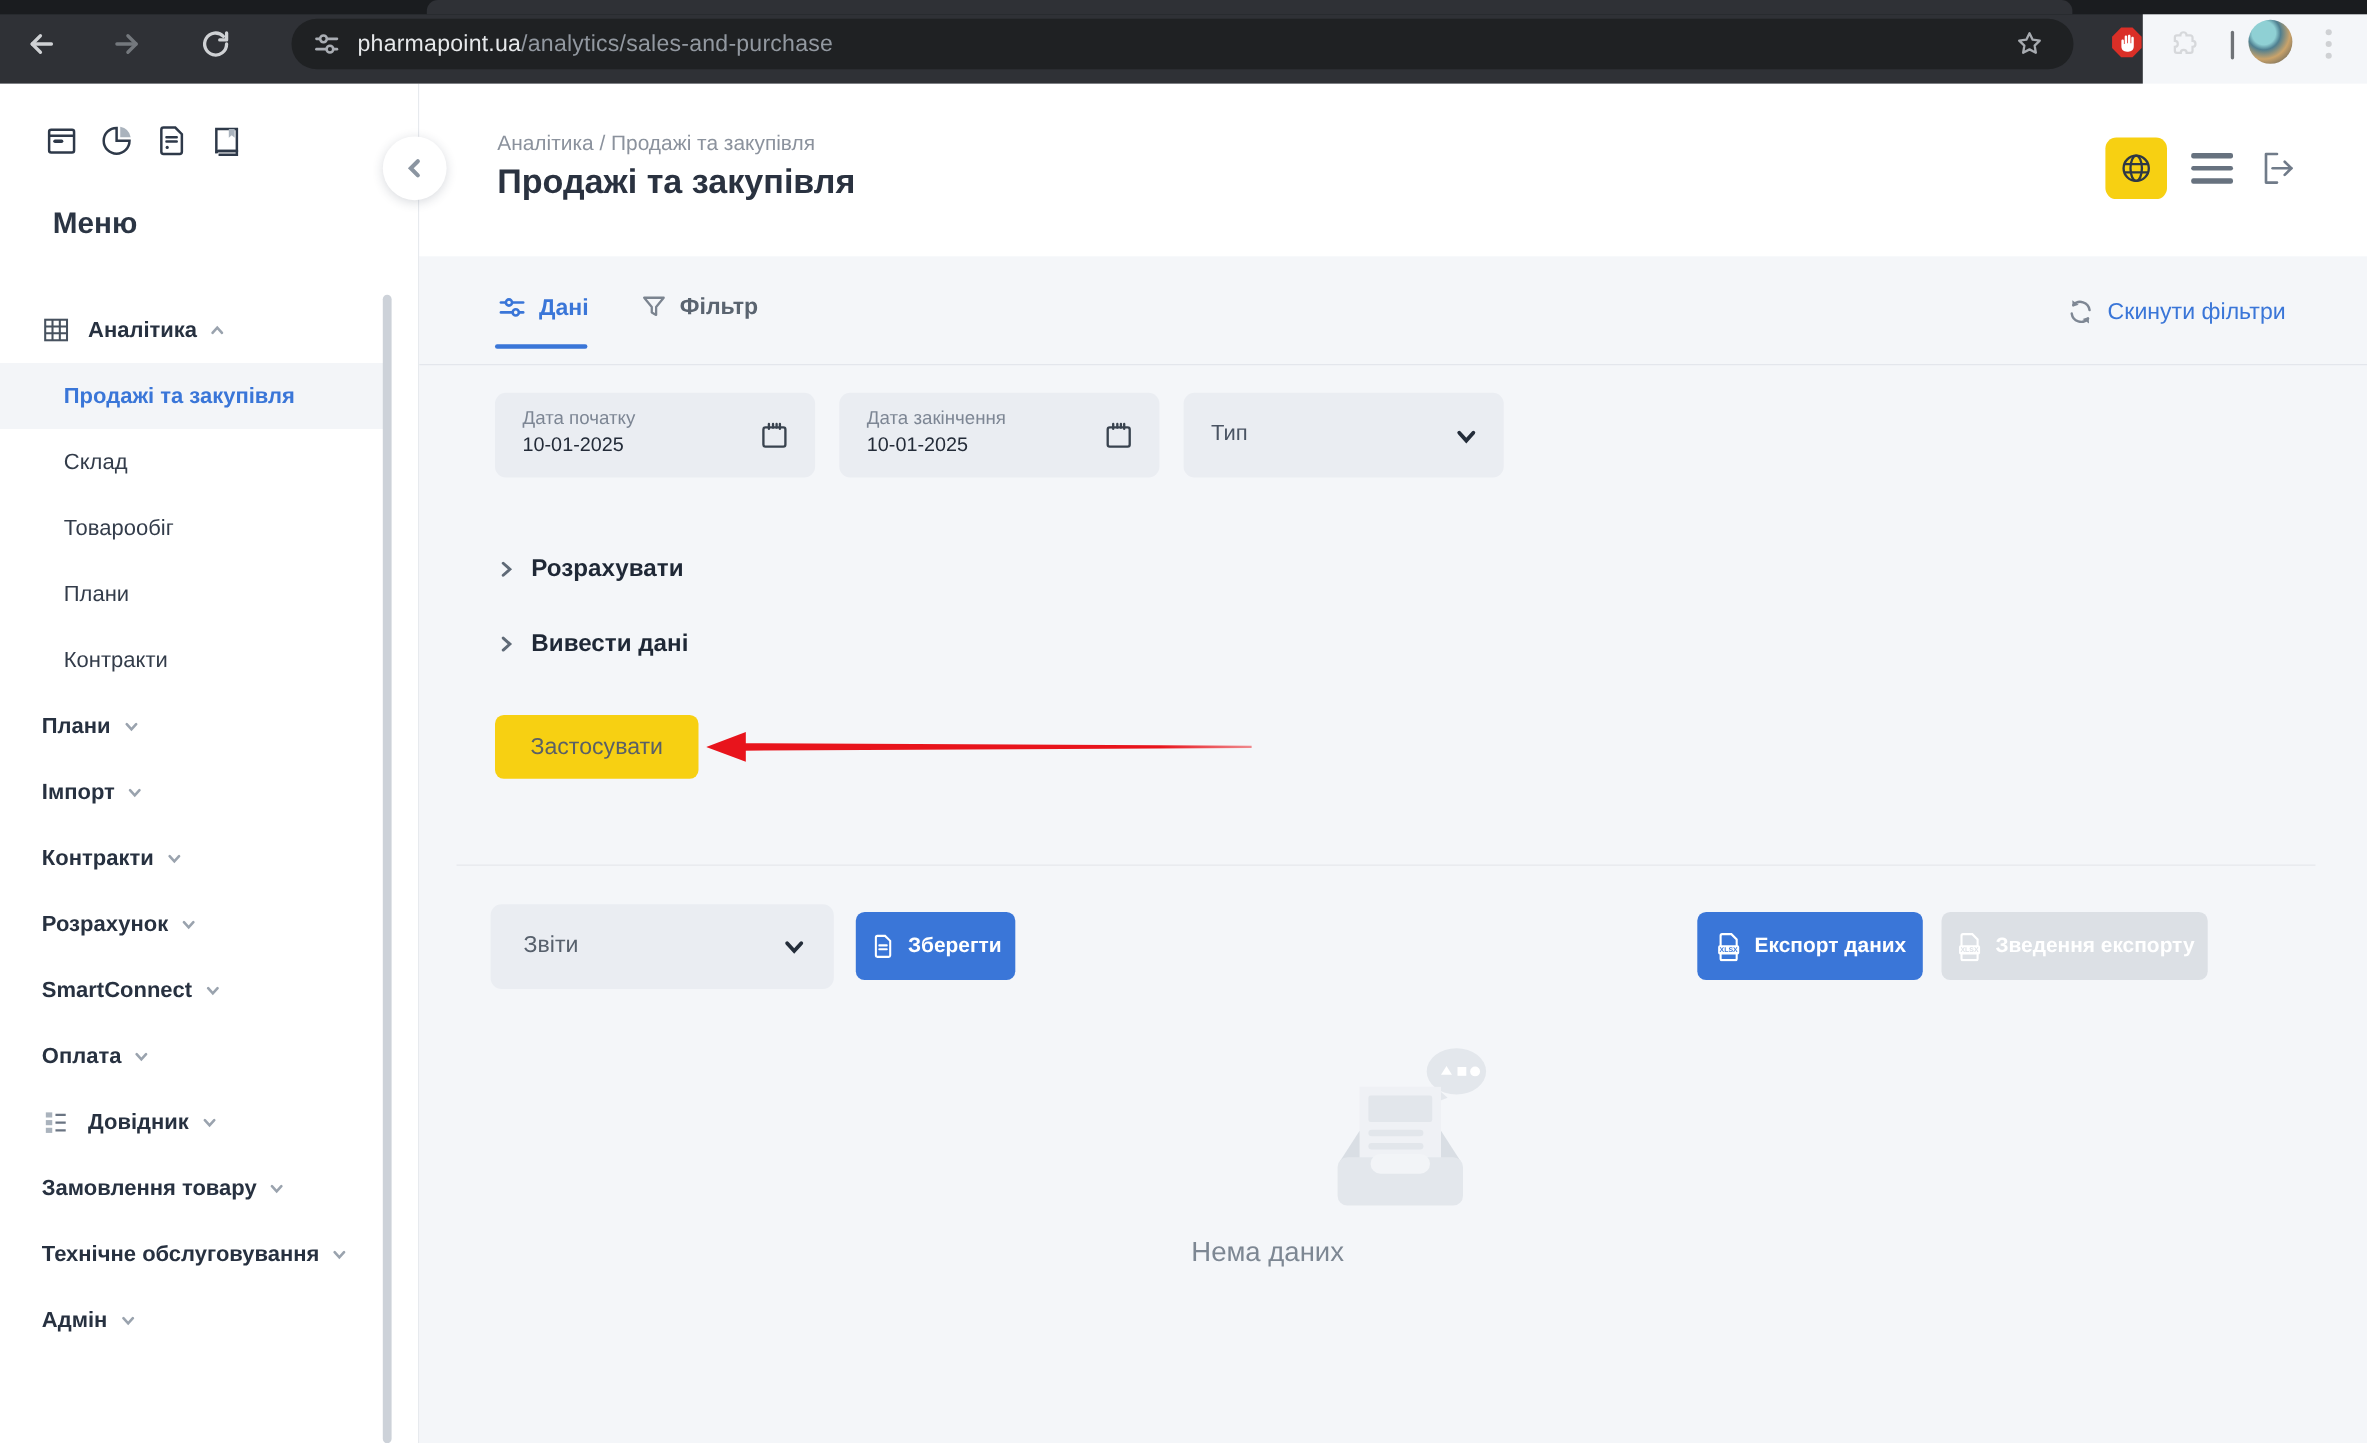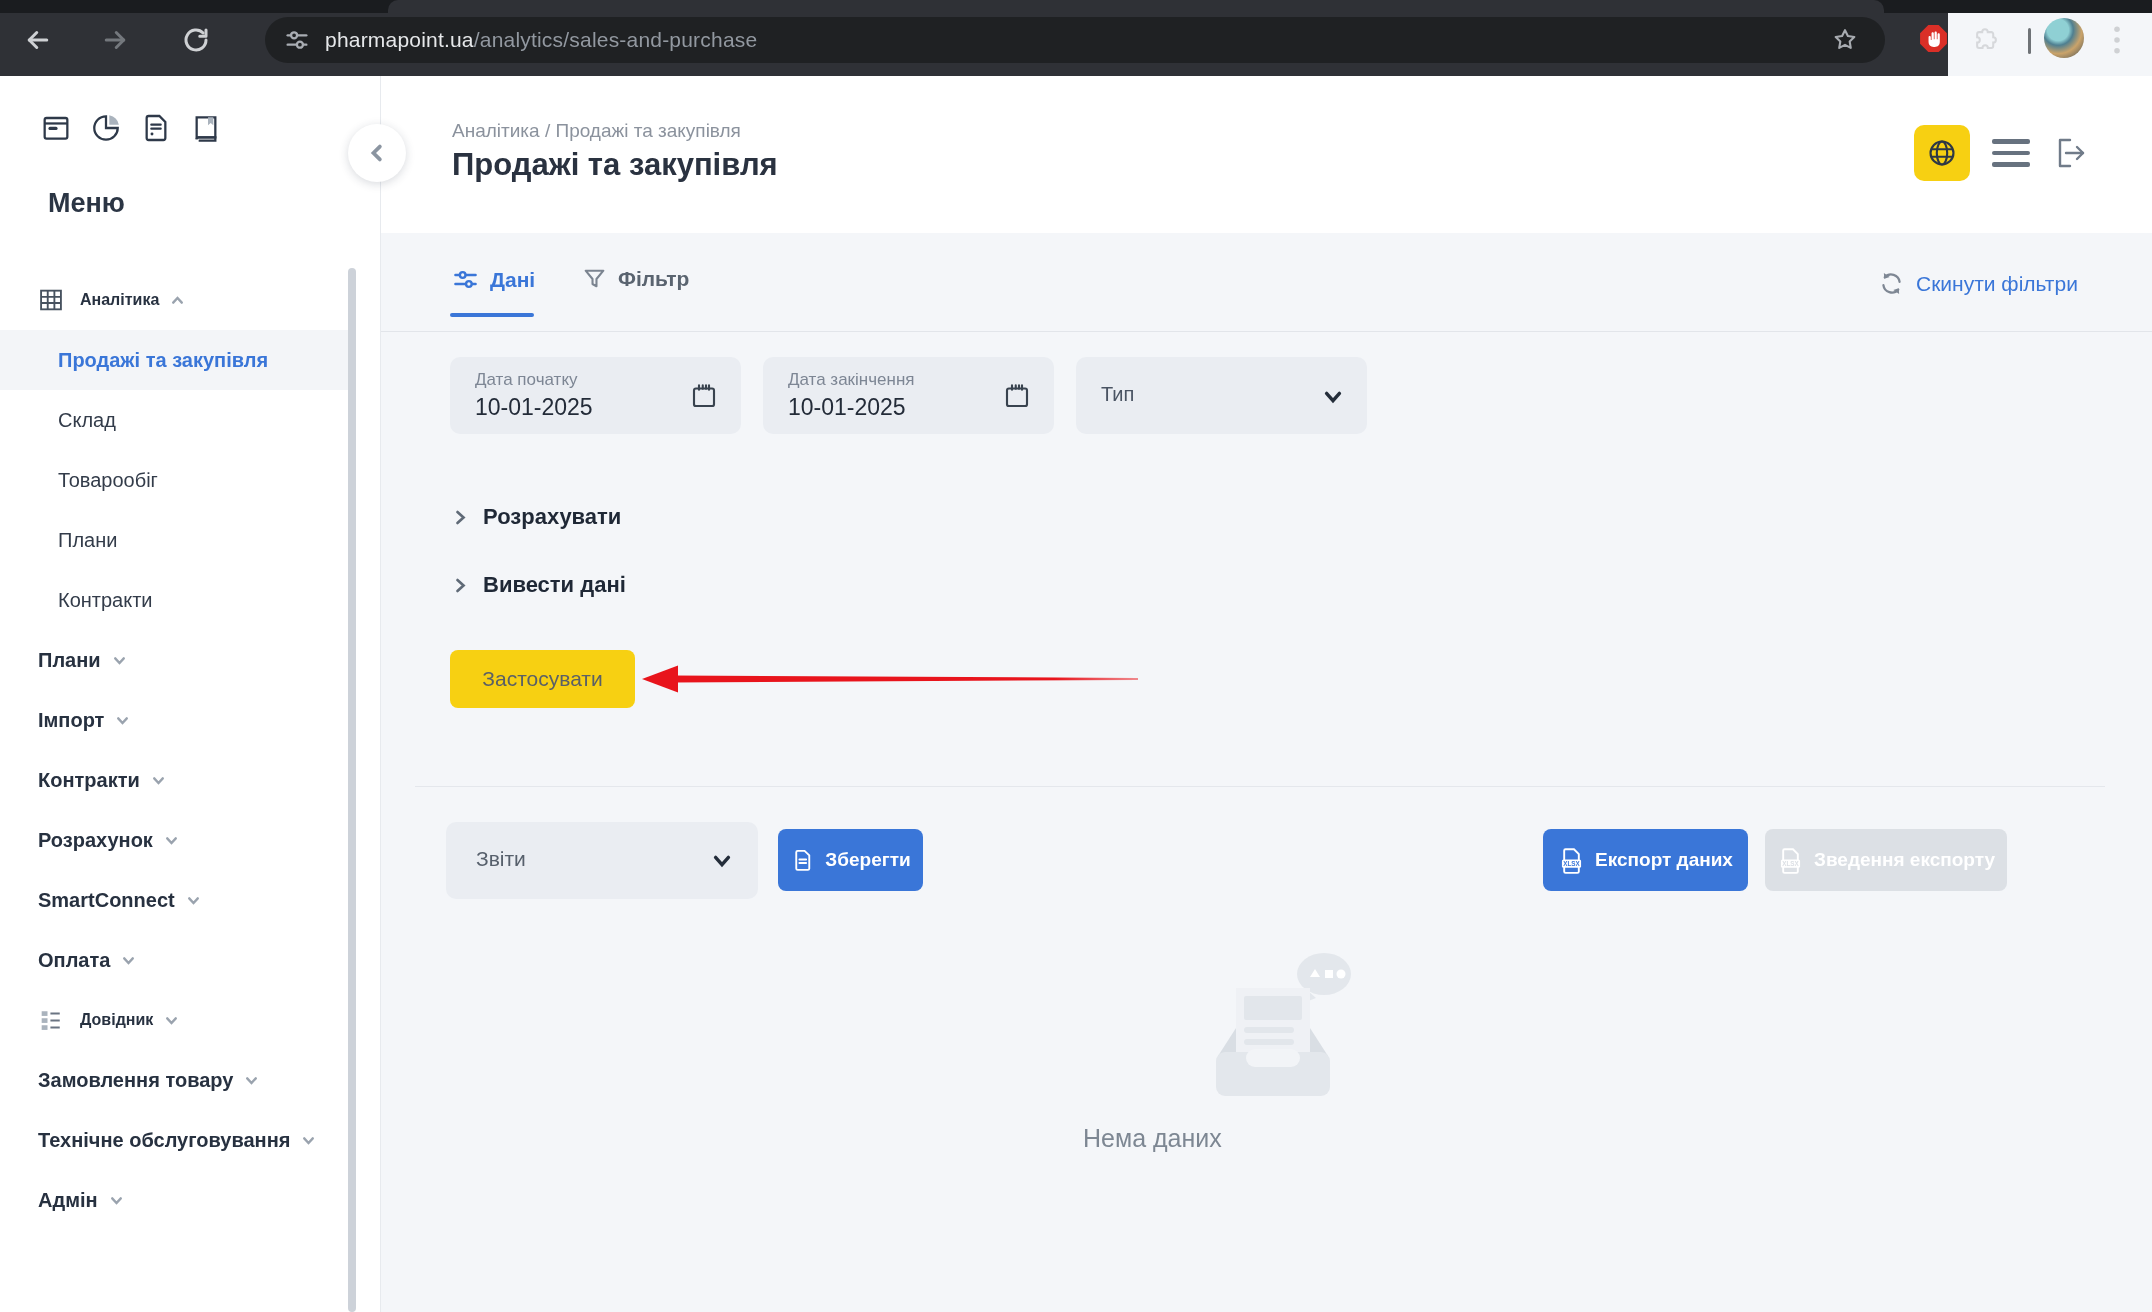--- a/index.html
+++ b/index.html
@@ -23,21 +23,21 @@
             background:radial-gradient(circle at 35% 30%, #8fd0d4 0 28%, #4f7f90 40%, #caa36a 62%, #3c4a52 100%); }
 
   
   .sidebar { position:absolute; left:0; top:76px; width:381px; height:1236px; background:#fff; border-right:1px solid #e7eaee; z-index:10; }
   .side-icons { position:absolute; left:40px; top:36px; display:flex; gap:18px; }
   .side-icons .sic { width:32px; height:32px; }
   .menu-title { position:absolute; left:48px; top:112px; font-size:27px; font-weight:600; color:#2b3544; }
   .menu-list { position:absolute; left:0; top:194px; width:350px; }
   .mrow { height:60px; display:flex; align-items:center; }
   .mrow .glyph { width:28px; height:28px; margin-left:37px; margin-right:15px; flex:0 0 auto; }
-  .mrow.group .lbl { font-weight:700; color:#273140; font-size:16px; }
+  .mrow.group .lbl { font-weight:700; color:#273140; font-size:20px; }
   .mrow.bold { padding-left:38px; }
   .mrow.bold .lbl { font-weight:700; color:#273140; font-size:20px; }
   .mrow.plain { padding-left:58px; }
   .mrow.plain .lbl { font-weight:400; color:#333c4a; font-size:20px; }
   .mrow.active { background:#f3f5f8; padding-left:58px; }
   .mrow.active .lbl { font-weight:700; color:#3a76d8; font-size:20px; }
   .chev { margin-left:11px; width:15px; height:15px; flex:0 0 auto; }
   .side-scrollbar { position:absolute; left:348px; top:192px; width:8px; height:1044px; background:#cdd2d9; border-radius:4px; }
   .collapse-btn { position:absolute; left:348px; top:124px; width:58px; height:58px; border-radius:50%; background:#fff;
                   box-shadow:0 2px 10px rgba(40,50,70,.18); z-index:20; display:flex; align-items:center; justify-content:center; }
@@ -57,21 +57,21 @@
   .tab { position:absolute; top:266px; display:flex; align-items:center; gap:11px; font-size:21px; }
   .tab-dani { left:452px; color:#3a76d8; font-weight:700; }
   .tab-filtr { left:582px; color:#5a6470; font-weight:600; }
   .tab-underline { position:absolute; left:450px; top:313px; width:84px; height:4px; background:#3a76d8; border-radius:2px; }
   .reset-link { position:absolute; left:1878px; top:270px; display:flex; align-items:center; gap:11px; }
   .reset-link .txt { font-size:21px; color:#3a76d8; font-weight:500; }
 
   
   .pill { position:absolute; top:357px; width:291px; height:77px; background:#eaedf2; border-radius:10px; }
   .pill .flabel { position:absolute; left:25px; top:13px; font-size:17px; color:#7d8694; }
-  .pill .fvalue { position:absolute; left:25px; top:37px; font-size:23px; color:#232b38; }
+  .pill .fvalue { position:absolute; left:25px; top:37px; font-size:18px; color:#232b38; }
   .pill .cal { position:absolute; right:22px; top:24px; }
   .pill .dd { position:absolute; right:24px; top:30px; }
   .pill .fsingle { position:absolute; left:25px; top:26px; font-size:20px; color:#4a5463; }
 
   
   .sec { position:absolute; left:452px; display:flex; align-items:center; gap:14px; }
   .sec .stxt { font-size:22px; font-weight:700; color:#1f2836; }
   .sec1 { top:504px; } .sec2 { top:572px; }
 
   

